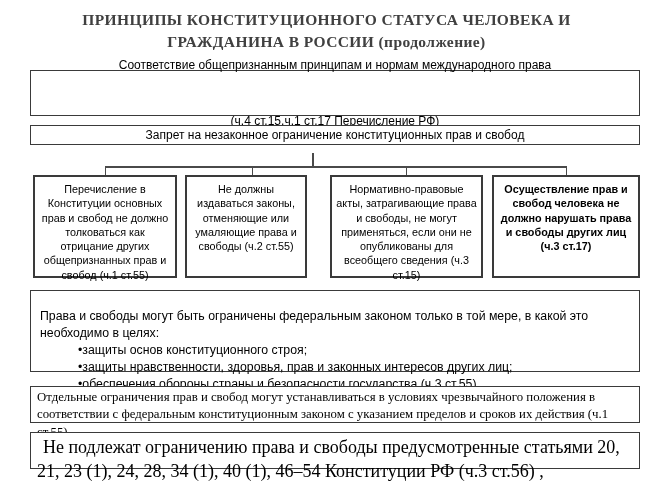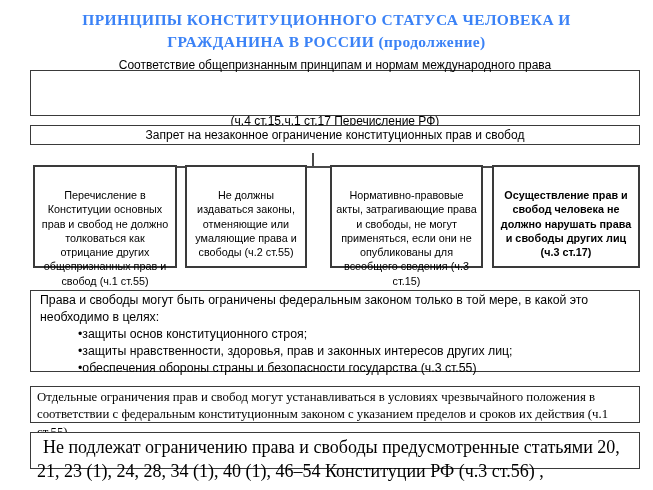--- a/index.html
+++ b/index.html
@@ -3,43 +3,43 @@
 <meta charset="utf-8">
 <style>
   html, body { margin:0; padding:0; background:#ffffff; }
   .canvas {
     position:relative; width:653px; height:490px; background:#ffffff;
     color:#000; font-family:"Liberation Sans", sans-serif; overflow:hidden;
   }
   .title {
     position:absolute; top:9px; left:0; right:0; text-align:center;
     font-family:"Liberation Serif", serif; font-weight:bold;
-    font-size:15.5px; line-height:1.42; letter-spacing:0.4px; color:#3b82f6;
+    font-size:15.5px; line-height:1.42; letter-spacing:0.4px; color:#404040;
   }
   .box {
     position:absolute; border:2px solid #3a3a3a; background:#fff;
     box-sizing:border-box;
     gap:40px;
   }
   .wide { border-width:1.5px; left:30px; width:610px; }
   .center-v {
     display:flex; flex-direction:column; justify-content:center;
     text-align:center;
   }
   .box-international { top:70px; height:46px; font-size:12px; line-height:1.35; }
   .box-prohibition  { top:125px; height:20px; font-size:12px; }
   .branch {
-    top:165px; height:103px; font-size:10.8px; line-height:1.32;
-    text-align:center; padding:21px 3px;
+    top:175px; height:103px; font-size:10.8px; line-height:1.32;
+    text-align:center; padding:5px 3px;
   }
   .branch-1 { left:33px;  width:144px; }
   .branch-2 { left:185px; width:122px; }
   .branch-3 { left:330px; width:153px; }
   .branch-4 { left:492px; width:148px;font-weight:bold; }
-  .box-limits { top:290px; height:82px; font-size:12.3px; line-height:1.38; padding:1px 9px; }
+  .box-limits { top:290px; height:82px; font-size:12.3px; line-height:1.38; padding:17px 9px; }
   .box-limits .bullet { padding-left:38px; }
   .serif { font-family:"Liberation Serif", serif; }
   .box-emergency { top:386px; height:37px; font-size:12.8px; line-height:1.35; padding:2px 6px; }
   .box-nonrestrict { top:432px; height:37px; font-size:18px; line-height:1.35; padding:2px 6px; text-indent:6px; }
   .line { position:absolute; background:#4a4a4a; }
   .stem  { left:312px;  top:153px; width:1.5px; height:14px; }
   .bar   { left:104.5px; top:166px; width:462.5px; height:1.5px; }
   .drop  { top:167px; width:1.5px; height:8px; }
   .drop-1 { left:104.5px; }
   .drop-2 { left:251.5px; }

